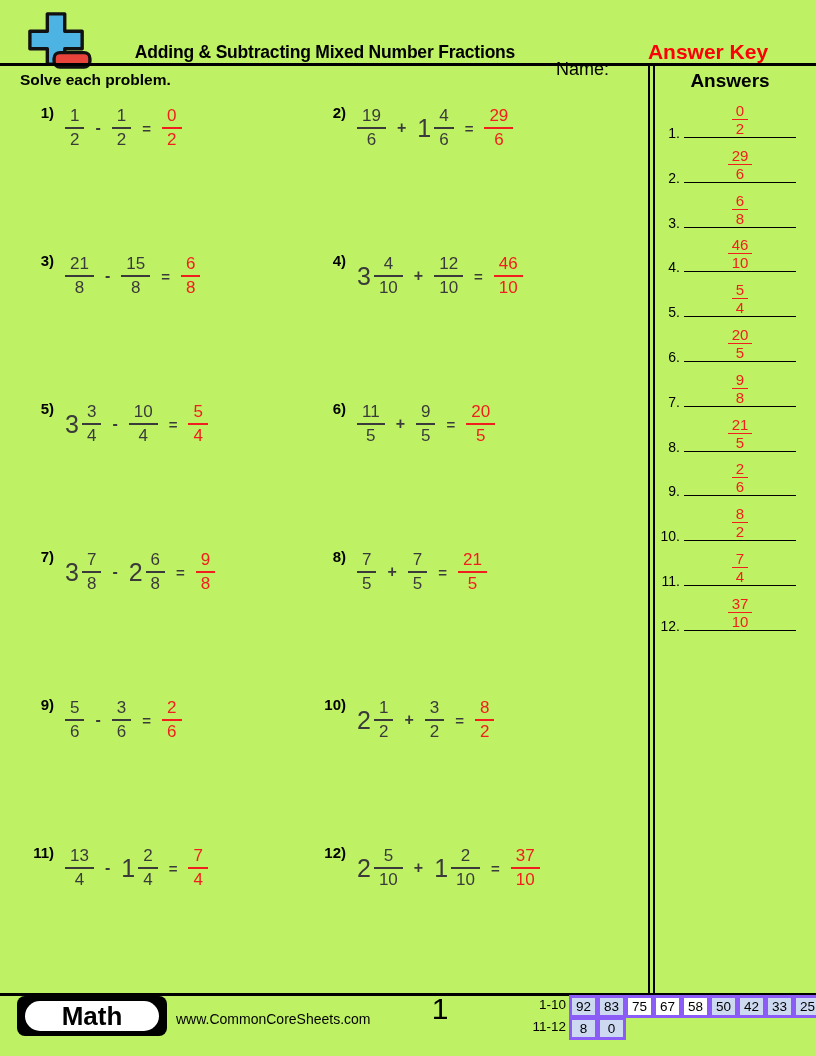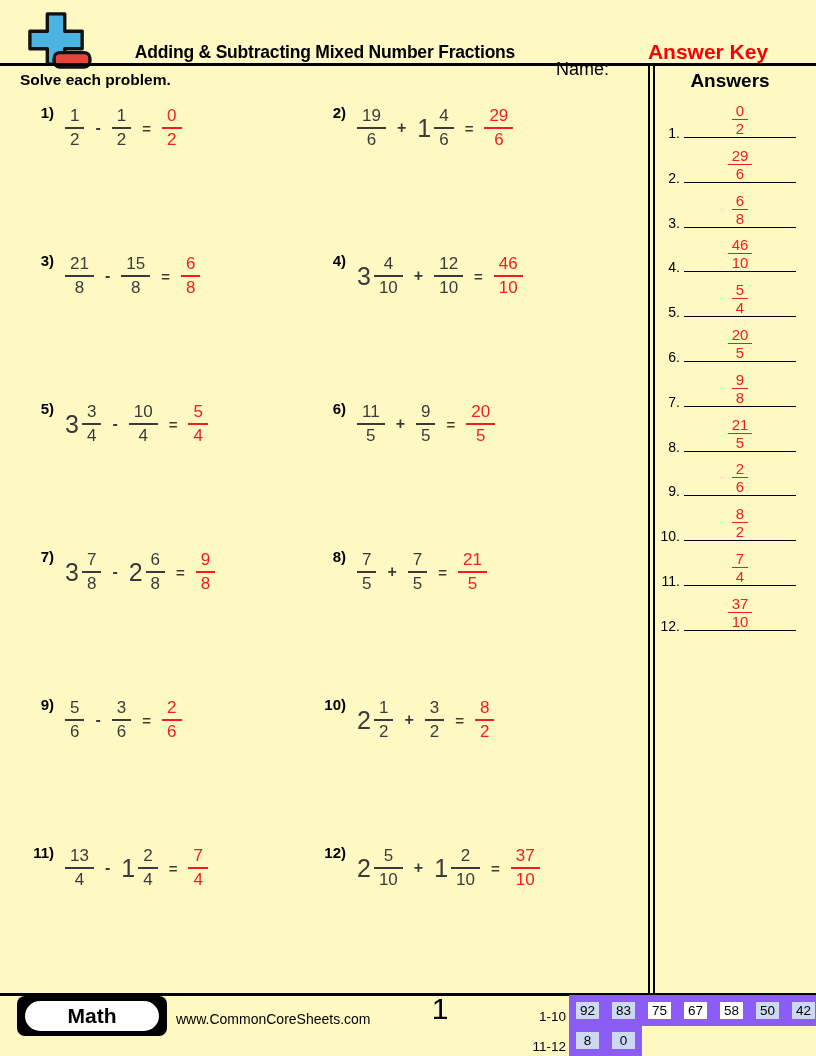--- a/index.html
+++ b/index.html
@@ -1,17 +1,17 @@
 <!DOCTYPE html>
 <html style="--answer-red: #f21d1d; --answer-key-red: #fb0006; --grade-highlight: #cdd9f1;"><head>
 <meta charset="utf-8">
 <style>
   html,body { margin:0; padding:0; background:#fff; }
   .page {
-    position:relative; width:816px; height:1056px; background:#fef9c3;
+    position:relative; width:816px; height:1056px; background:#bef264;
     font-family:"Liberation Sans", sans-serif; color:#000; overflow:hidden;
   }
 
   
   .logo { position:absolute; left:20px; top:10px; width:74px; height:60px; }
   .page-title { position:absolute; left:128px; top:42px; width:394px; text-align:center;
     font-size:17.5px; font-weight:bold; letter-spacing:-0.2px; }
   .name-label { position:absolute; left:556px; top:59px; font-size:18px; }
   .answer-key { position:absolute; left:618px; top:40px; width:180px; text-align:center;
     font-size:21px; font-weight:bold; color:var(--answer-key-red,#f00); }
@@ -48,28 +48,28 @@
   .whole { font-size:25px; color:#3a3a3a; margin-right:3px; }
   .op { font-size:16px; font-weight:600; color:#3a3a3a; }
   .eq { font-size:15px; font-weight:600; color:#3a3a3a; }
 
   
   .footer-rule { position:absolute; left:0; top:993px; width:816px; height:3px; background:#000; }
   .subject-badge { position:absolute; left:17px; top:996px; width:150px; height:40px;
     background:#000; border-radius:8px; }
   .subject-badge .pill { position:absolute; left:8px; right:8px; top:5px; bottom:5px;
     background:#fff; border-radius:16px; display:flex; align-items:center; justify-content:center;
-    font-size:21px; font-weight:bold; }
+    font-size:26px; font-weight:bold; }
   .website { position:absolute; left:176px; top:1011px; font-size:14px; }
   .page-number { position:absolute; left:420px; top:992px; width:40px; text-align:center; font-size:30px; }
   .grade-table { position:absolute; left:530px; top:995px; }
   .grade-row { display:flex; }
   .grade-row + .grade-row { margin-top:-1px; }
-  .g-label { width:36px; text-align:right; padding-right:4px; font-size:13.5px; line-height:19px;margin-top:12px; }
-  .g-cell { width:23px; height:17px; border:7px solid #8b5cf6; margin-left:-1px;
+  .g-label { width:36px; text-align:right; padding-right:4px; font-size:13.5px; line-height:19px; }
+  .g-cell { width:23px; height:17px; border:3px solid #8b5cf6; margin-left:-1px;
     text-align:center; font-size:13.5px; line-height:17px; background:#fff; }
   .g-cell.hl { background:var(--grade-highlight,#cdd9f1); }
 </style>
 </head>
 <body>
 
 <div class="page">
 
   <div class="logo">
     <svg width="74" height="60" viewBox="0 0 76 62">

